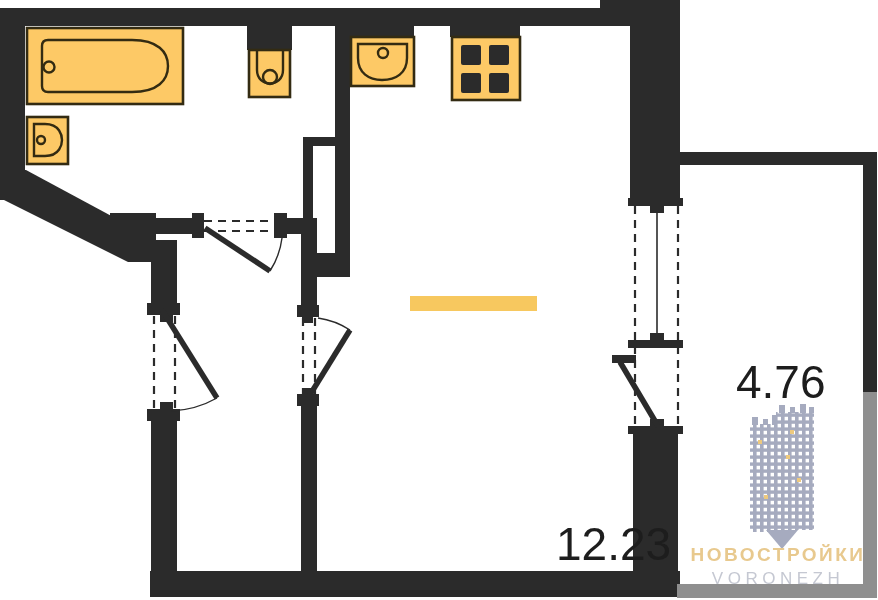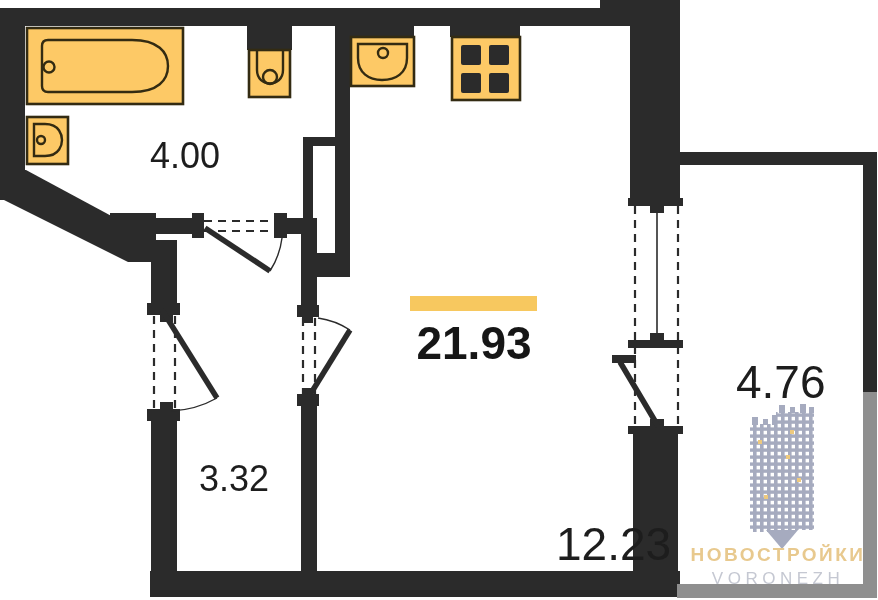--- a/index.html
+++ b/index.html
@@ -180,27 +180,24 @@
       <g fill="#EDC97E">
         <rect x="758" y="440" width="4" height="4"></rect>
         <rect x="790" y="430" width="4" height="4"></rect>
         <rect x="786" y="455" width="4" height="4"></rect>
         <rect x="797" y="478" width="4" height="4"></rect>
         <rect x="764" y="495" width="4" height="4"></rect>
       </g>
     </g>
   </svg>
 
-  <div class="area" style="left:150px;top:138px;">4.00</div>
-
-  <div class="area" style="left:199px;top:461px;">3.32</div>
+
 
   <div class="highlight-bar"></div>
 
-  <div class="total-label">21.93</div>
 
   <div class="area area-sm" style="left:508px;top:521px;margin-left:48px;">12.23</div>
 
   <div class="area area-sm" style="left:736px;top:359px;">4.76</div>
 
   <div class="wm-brand">НОВОСТРОЙКИ</div>
 
   <div class="wm-city">VORONEZH</div>
 
 </div>

